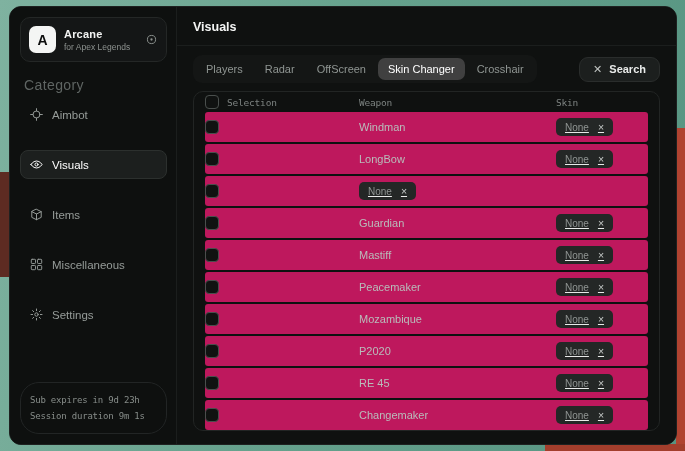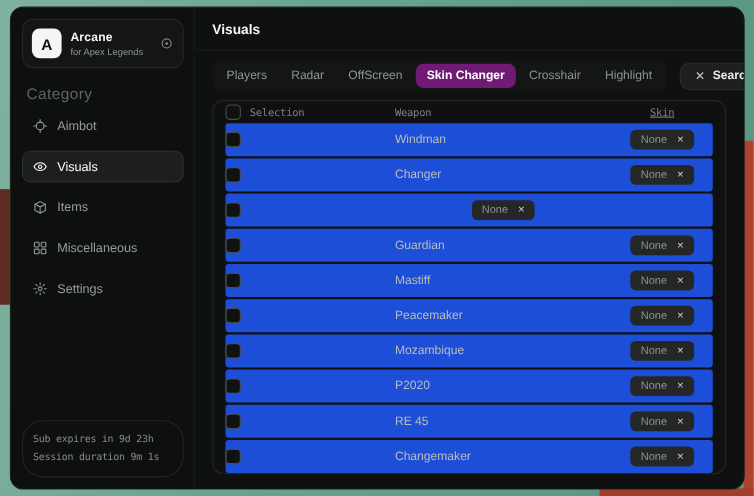--- a/index.html
+++ b/index.html
@@ -38,21 +38,21 @@
     color: #0c0d0d; font-weight: 700; font-size: 14px;
     display: flex; align-items: center; justify-content: center; flex: 0 0 27px;
   }
   .brand-text { flex: 1; min-width: 0; }
   .brand-name { font-size: 11px; font-weight: 700; color: #f2f3f2; letter-spacing: .2px; }
   .brand-sub { font-size: 8.5px; color: #8d928f; margin-top: 2px; }
   .brand-action { color: #8d928f; display: flex; align-items: center; }
 
   .category-label { font-size: 14px; color: #5f6563; letter-spacing: .4px; margin: 15px 4px 7px; }
 
-  .nav { display: flex; flex-direction: column; gap: 8px; }
+  .nav { display: flex; flex-direction: column; gap: 21px; }
   .nav-item {
     display: flex; align-items: center; gap: 9px;
     padding: 7px 9px; border-radius: 8px; border: 1px solid transparent;
     color: #969c99; font-size: 11.5px; cursor: pointer;
   }
   .nav-item.active { background: #1c1f1e; border-color: #2c302e; color: #ffffff; }
   .nav-icon { display: flex; align-items: center; color: inherit; }
   .nav-icon svg { width: 13px; height: 13px; }
 
   .sidebar-spacer { flex: 1; }
@@ -67,21 +67,21 @@
   .main-header {
     padding: 13px 16px 11px; border-bottom: 1px solid #1b1e1d;
     font-size: 12.5px; font-weight: 700; color: #f4f5f4;
   }
   .toolbar { display: flex; align-items: center; justify-content: space-between; padding: 9px 16px 6px; gap: 12px; }
   .tabs { display: flex; align-items: center; background: #141615; border-radius: 9px; padding: 3px; gap: 2px; }
   .tab {
     padding: 5px 10px; border-radius: 7px; font-size: 11px; color: #8f9592;
     cursor: pointer; white-space: nowrap;
   }
-  .tab.active { background: #701a75; color: #ffffff; font-weight: 700; }
+  .tab.active { background: #404040; color: #ffffff; font-weight: 400; }
   .search-btn {
     display: flex; align-items: center; gap: 7px;
     background: #1c1f1e; border: 1px solid #2a2d2c; border-radius: 9px;
     padding: 5px 13px; font-size: 11px; font-weight: 600; color: #e8eae9; cursor: pointer;
   }
   .search-x { font-size: 11px; color: #c0c4c2; font-weight: 400; }
 
   
   .table {
     margin: 2px 16px 13px; flex: 1;
@@ -91,29 +91,29 @@
   }
   .trow {
     display: grid; grid-template-columns: 22px 132px 1fr 92px;
     align-items: center; column-gap: 0;
   }
   .thead { height: 28px; }
   .thead .th {
     font-family: "DejaVu Sans Mono", monospace;
     font-size: 9.5px; color: #7c8280; letter-spacing: -.2px;
   }
-  .th-skin { text-align: center; text-decoration: underline; }
+  .th-skin { text-align: left; }
   .tbody { display: flex; flex-direction: column; gap: 2px; }
-  .tbody .trow { height: 30px; background: #1d4ed8; border-radius: 3px; padding: 0; }
+  .tbody .trow { height: 30px; background: #be185d; border-radius: 3px; padding: 0; }
   .checkbox {
     width: 14px; height: 14px; border: 1.5px solid #4a4f4d; border-radius: 4px;
     background: #101211; cursor: pointer;
   }
   .cell-weapon { font-size: 11px; color: #b9bdbb; }
-  .cell-skin { display: flex; justify-content: center; }
+  .cell-skin { display: flex; justify-content: flex-start; text-decoration: underline; }
   .badge {
     display: inline-flex; align-items: center; gap: 9px;
     background: #242726; border-radius: 5px; padding: 3.5px 9px;
     font-size: 10px; color: #8f9492; cursor: pointer;
   }
   .badge-x { color: #c6cac8; font-size: 10.5px; line-height: 1; }
 </style>
 </head>
 <body>
 
@@ -210,21 +210,20 @@
   <div class="tab">Players</div>
 
   <div class="tab">Radar</div>
 
   <div class="tab">OffScreen</div>
 
   <div class="tab active">Skin Changer</div>
 
   <div class="tab">Crosshair</div>
 
-  <div class="tab">Highlight</div>
 </div>
       <button class="search-btn">
         <span class="search-x">✕</span>
         <span>Search</span>
       </button>
     </div>
 
     <div class="table">
       <div class="trow thead">
         <div class="checkbox"></div>
@@ -241,21 +240,21 @@
       <span class="badge">
         <span class="badge-label">None</span>
         <span class="badge-x">×</span>
       </span>
     </div>
   </div>
 
   <div class="trow">
     <div class="checkbox"></div>
     <div></div>
-    <div class="cell-weapon">Changer</div>
+    <div class="cell-weapon">LongBow</div>
     <div class="cell-skin">
       <span class="badge">
         <span class="badge-label">None</span>
         <span class="badge-x">×</span>
       </span>
     </div>
   </div>
 
   <div class="trow">
     <div class="checkbox"></div>

